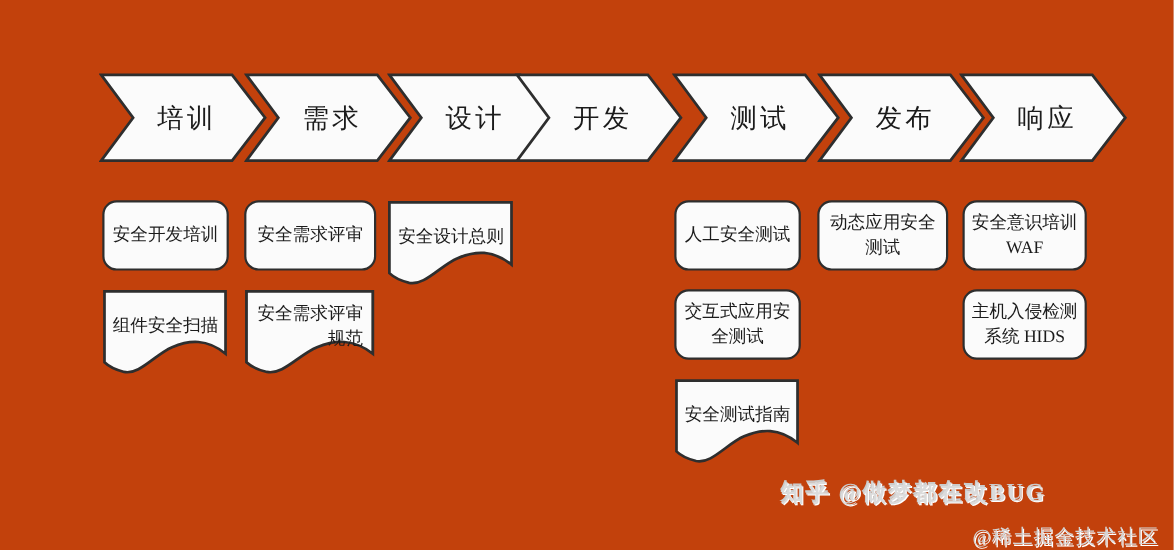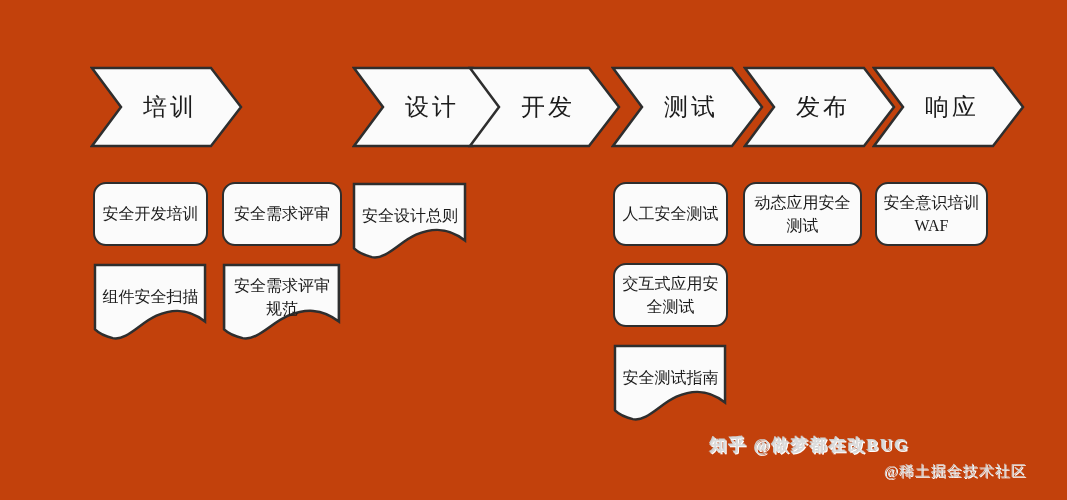--- a/index.html
+++ b/index.html
@@ -34,46 +34,52 @@
     position:relative;display:flex;align-items:center;justify-content:center;
     text-align:center;font-size:16px;line-height:1.45;white-space:pre-line;
   }
   .node .node-label{position:relative;z-index:1;}
   .node.rounded{
     height:64px;box-sizing:border-box;
     border:2.5px solid #2e2e2e;border-radius:13px;background:#fbfbfb;
   }
   .node.document{height:80px;}
   .node.document svg{position:absolute;left:0;top:0;width:100%;height:100%;display:block;}
-  .node.document .node-label{padding-bottom:12px;}
+  .node.document .node-label{padding-bottom:12px;text-align:right;}
 
   
   .wm1{
     position:absolute;left:710px;top:434px;
-    font-size:17px;font-weight:700;letter-spacing:2px;
+    font-size:21px;font-weight:700;letter-spacing:2px;
     color:#dbdbdb;text-shadow:1px 1px 0 #ffffff,-1px -1px 0 #cbcbcb;
     white-space:nowrap;
   }
   .wm2{
-    position:absolute;left:884px;top:462px;
-    font-size:15px;letter-spacing:1px;
+    position:absolute;left:884px;top:476px;
+    font-size:18px;letter-spacing:1px;
     color:#d4d4d4;text-shadow:1px 1px 0 #ffffff;
     white-space:nowrap;
   }
 </style>
 </head>
 <body>
 
 <div class="canvas">
 
   <div class="chev chev1">
     <svg viewBox="0 0 153 82" preserveAspectRatio="none">
       <polygon points="2,2 121,2 151,41 121,80 2,80 31,41" fill="#fbfbfb" stroke="#2e2e2e" stroke-width="2.5"></polygon>
     </svg>
     <span class="chev-label">培训</span>
+  </div>
+  <div class="chev chev2">
+    <svg viewBox="0 0 153 82" preserveAspectRatio="none">
+      <polygon points="2,2 121,2 151,41 121,80 2,80 31,41" fill="#fbfbfb" stroke="#2e2e2e" stroke-width="2.5"></polygon>
+    </svg>
+    <span class="chev-label">需求</span>
   </div>
   <div class="chev chev3">
     <svg viewBox="0 0 153 82" preserveAspectRatio="none">
       <polygon points="2,2 121,2 151,41 121,80 2,80 31,41" fill="#fbfbfb" stroke="#2e2e2e" stroke-width="2.5"></polygon>
     </svg>
     <span class="chev-label">设计</span>
   </div>
   <div class="chev chev4">
     <svg viewBox="0 0 153 82" preserveAspectRatio="none">
       <polygon points="2,2 121,2 151,41 121,80 2,80 31,41" fill="#fbfbfb" stroke="#2e2e2e" stroke-width="2.5"></polygon>
@@ -155,18 +161,22 @@
       <span class="node-label">动态应用安全
 测试</span>
     </div>
   </div>
 
   <div class="col col7">
     <div class="node rounded">
       <span class="node-label">安全意识培训
 WAF</span>
     </div>
+    <div class="node rounded">
+      <span class="node-label">主机入侵检测
+系统 HIDS</span>
+    </div>
   </div>
 
   <div class="wm1">知乎 @做梦都在改BUG</div>
   <div class="wm2">@稀土掘金技术社区</div>
 
 </div>
 
 </body></html>

